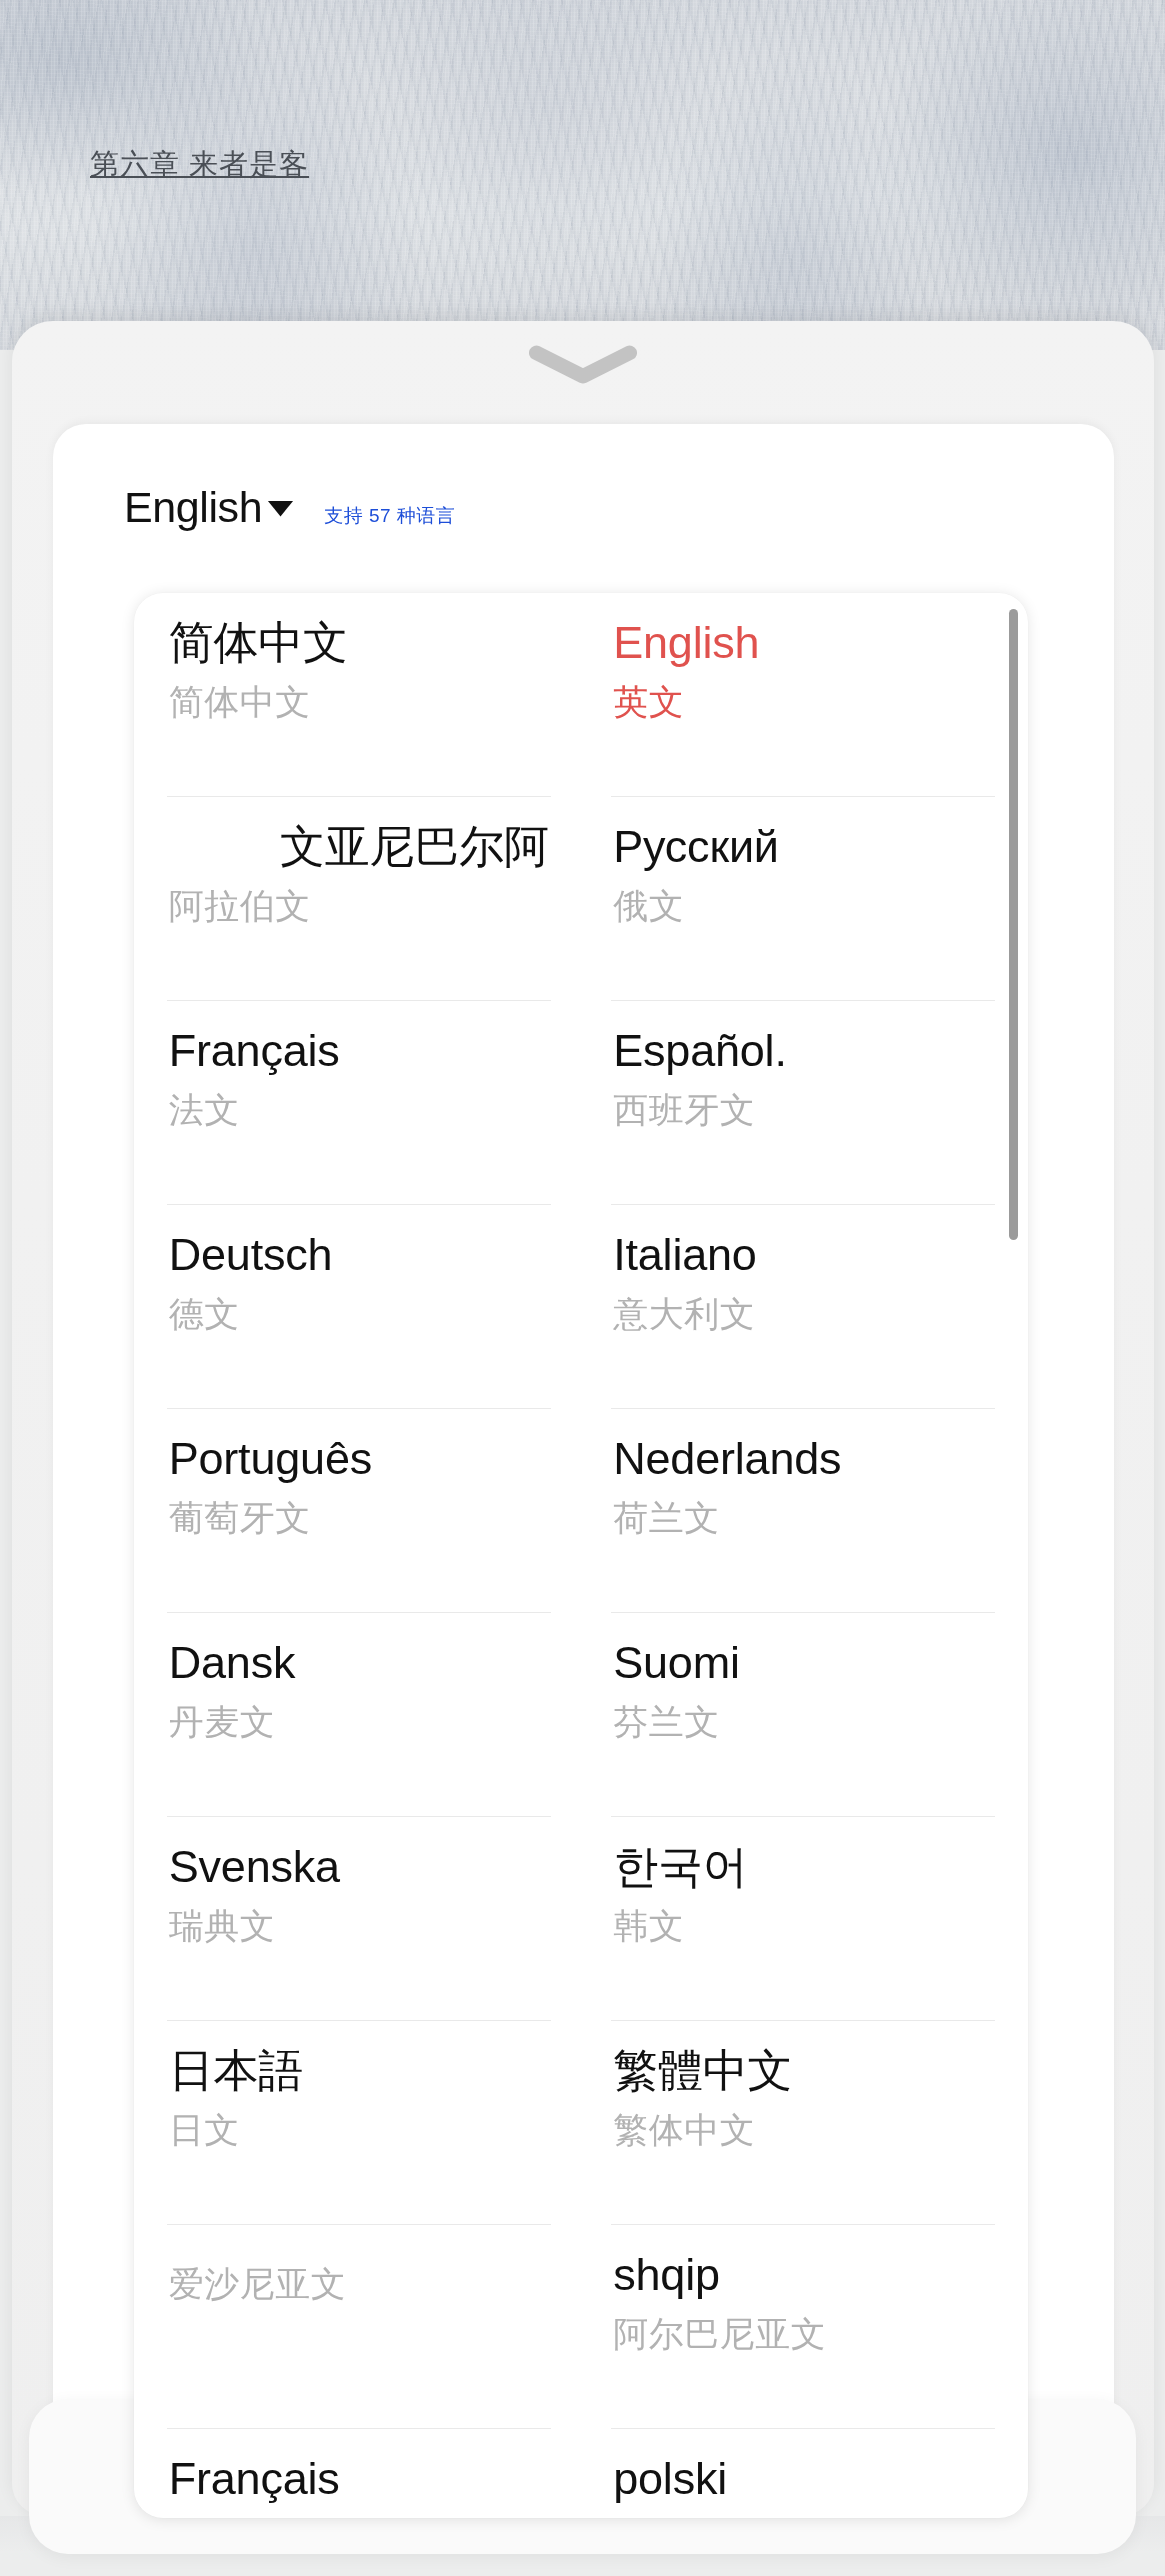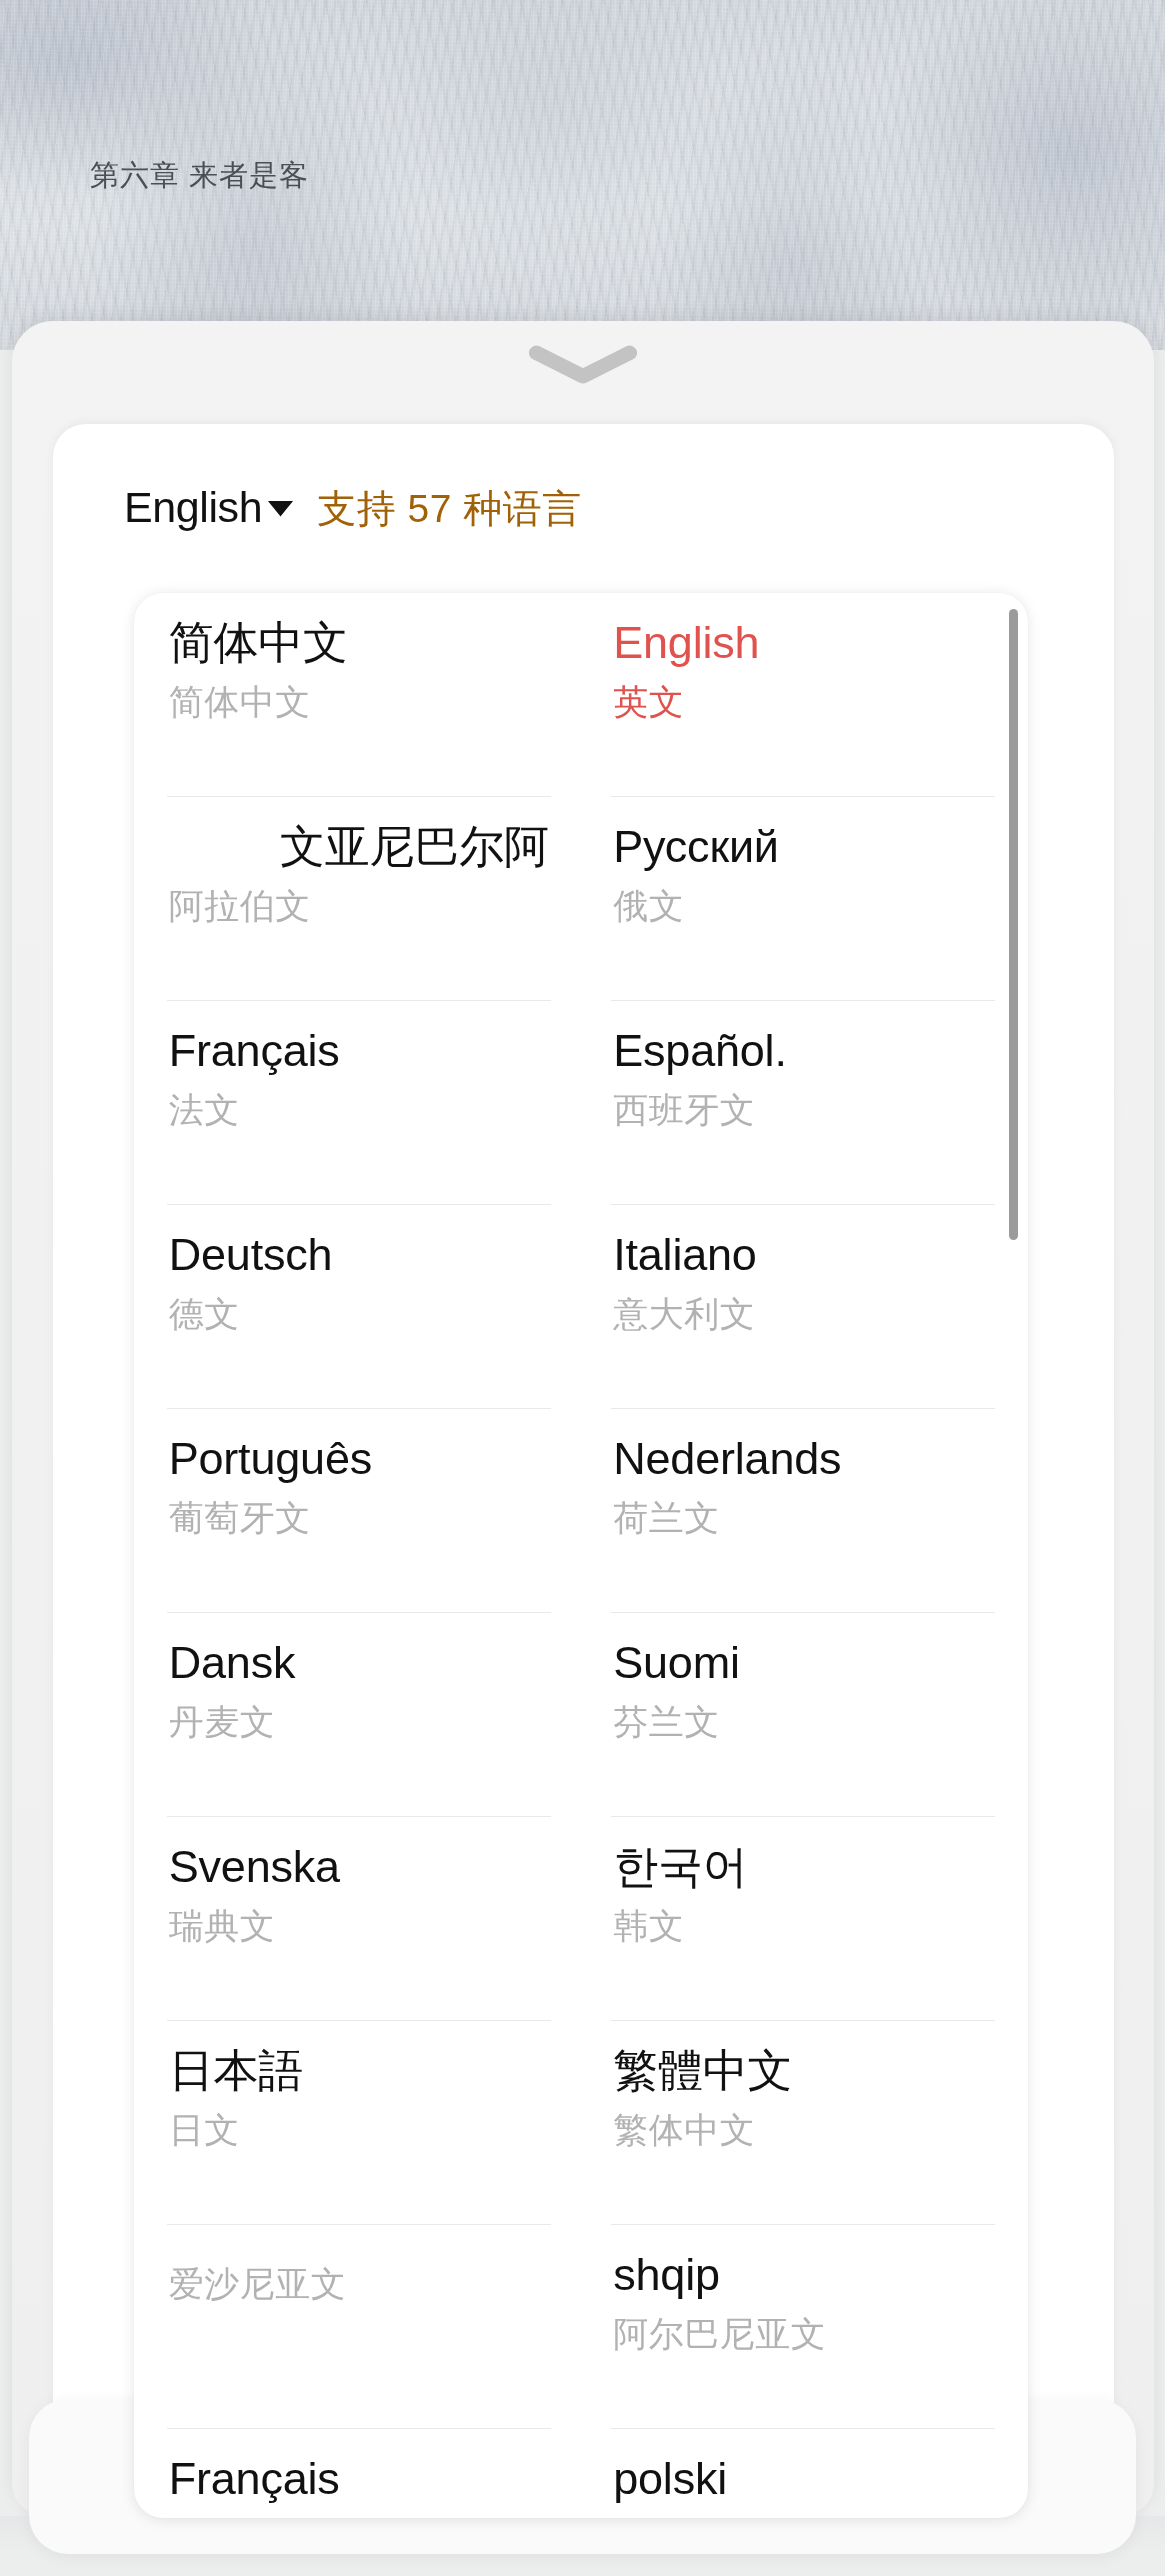--- a/index.html
+++ b/index.html
@@ -33,24 +33,24 @@
   .reader-bg::after{
     content:"";
     position:absolute; inset:0;
     background:
       repeating-linear-gradient(91deg, rgba(255,255,255,.16) 0 1px, rgba(0,0,0,0) 1px 2.9px),
       repeating-linear-gradient(1deg, rgba(255,255,255,.10) 0 1px, rgba(0,0,0,0) 1px 3.9px);
     opacity:.8;
   }
 
   .chapter-title {
-    position:absolute; left:90px; top:158px;
+    position:absolute; left:90px; top:147px;
     font-size:29px; line-height:1.2;
     color:#4a4f56; letter-spacing:1px;
-    z-index:4; white-space:nowrap;
+    z-index:4; white-space:nowrap;text-decoration:underline;
   }
 
   
   .sheet-outer {
     position:absolute; left:11.7px; top:321px;
     width:1142px; height:2195px;
     background:linear-gradient(180deg,#f3f3f3 0%,#f1f1f1 40%,#efefef 100%);
     border-radius:41px 41px 33px 33px;
     box-shadow:0 -4.9px 17.5px rgba(0,0,0,.07);
     overflow:hidden;
@@ -84,23 +84,23 @@
   .lang-current {
     display:flex; align-items:center; gap:3.9px;
     cursor:pointer;
   }
   .lang-current-label {
     font-size:43px; line-height:1;
     color:#111; font-weight:400; letter-spacing:-0.4px;
   }
   .caret { display:block; margin-top:3.9px; }
   .lang-count {
-    margin-left:22px;
-    font-size:39px; line-height:1;
-    color:#a16207; letter-spacing:0.5px; white-space:nowrap;
+    margin-left:29px;
+    font-size:19px; line-height:1;
+    color:#1d4ed8; letter-spacing:0.5px; white-space:nowrap;
   }
 
   
   .lang-card {
     position:absolute; left:134px; top:593px;
     width:894px; height:1925px;
     background:#ffffff;
     border-radius:29px 29px 29px 29px;
     box-shadow:0 1.9px 13.6px rgba(0,0,0,.10), 0 0 0 0.5px rgba(0,0,0,.02);
     overflow:hidden;

